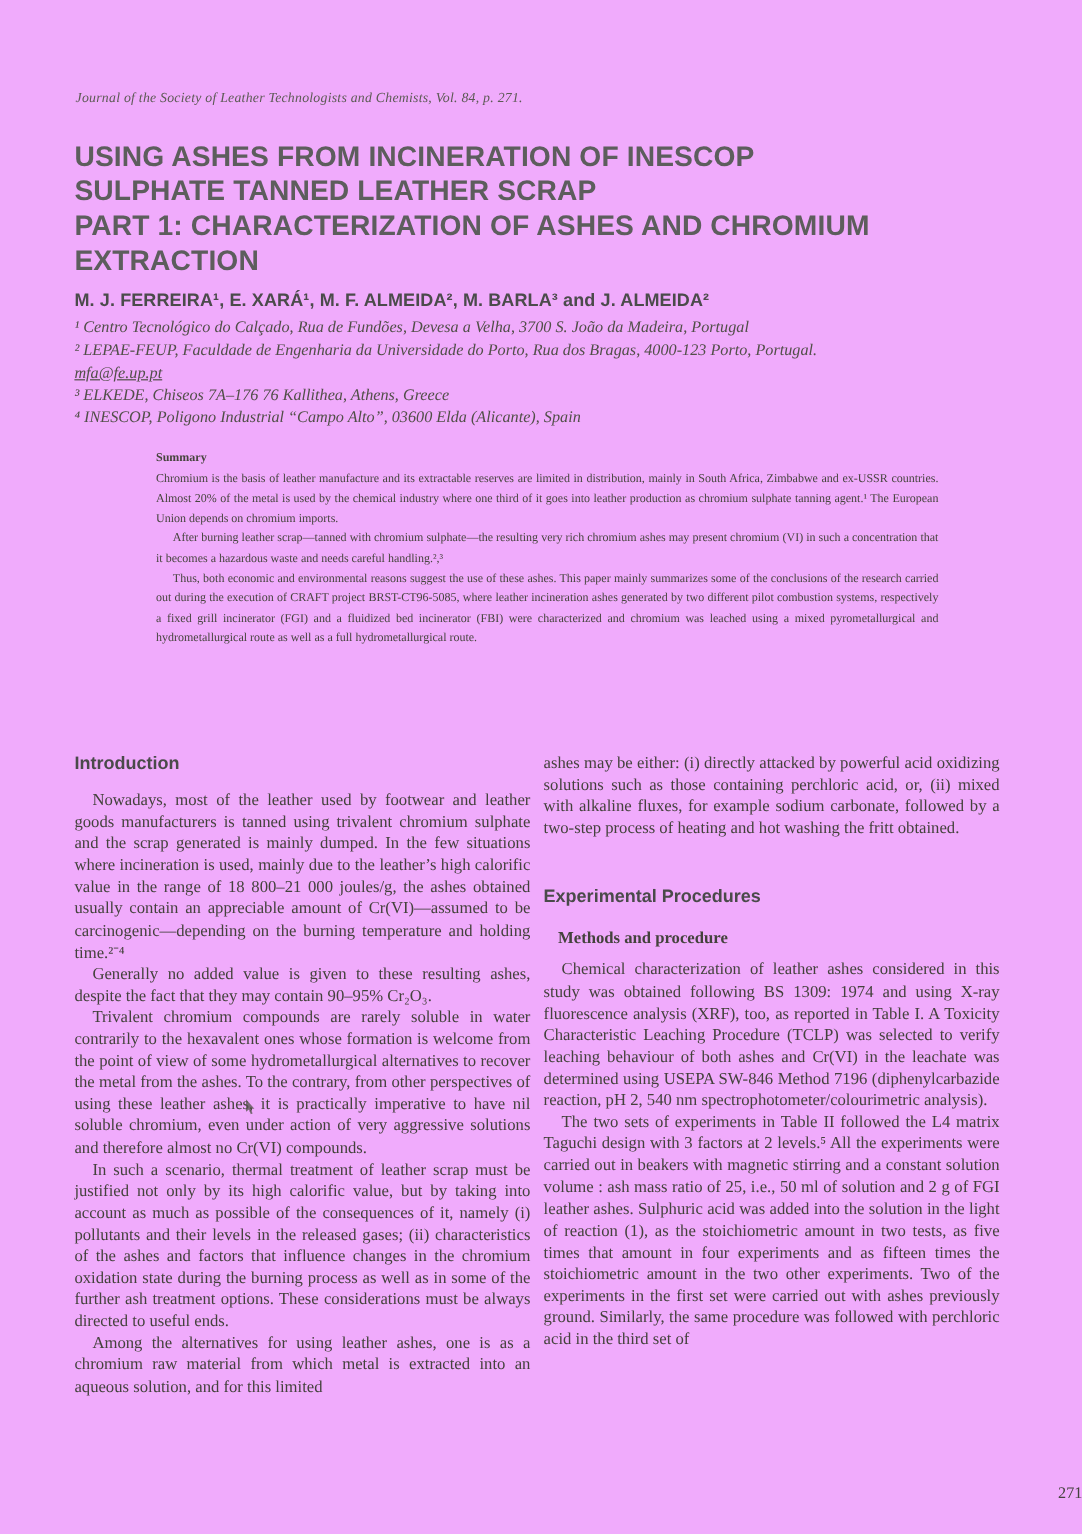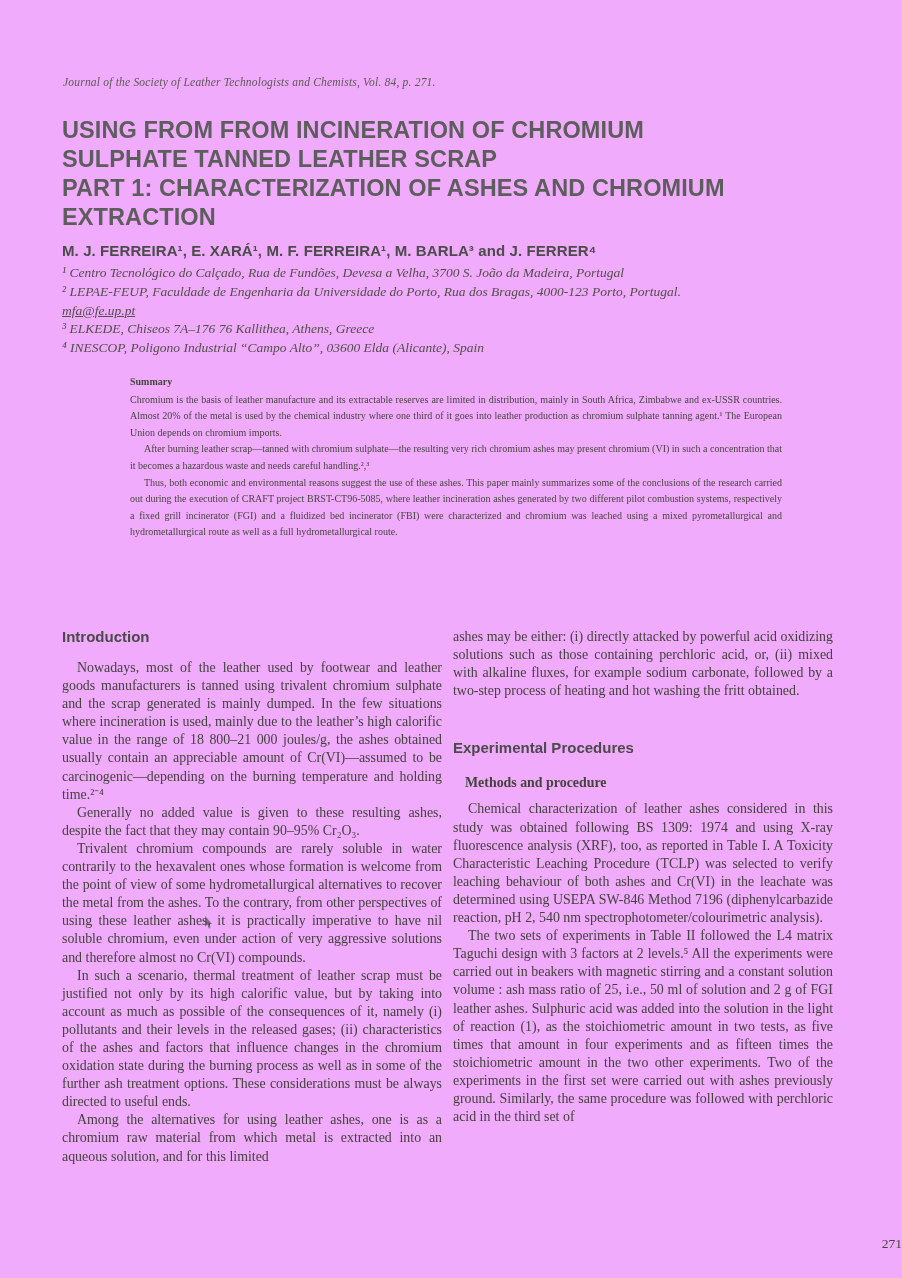--- a/index.html
+++ b/index.html
@@ -61,27 +61,27 @@
   }
 </style>
 </head>
 <body>
 
 <div class="page">
 
   <div class="journal-line">Journal of the Society of Leather Technologists and Chemists, Vol. 84, p. 271.</div>
 
   <div class="title">
-    <div>USING FROM FROM INCINERATION OF CHROMIUM</div>
+    <div>USING ASHES FROM INCINERATION OF INESCOP</div>
     <div>SULPHATE TANNED LEATHER SCRAP</div>
     <div>PART 1: CHARACTERIZATION OF ASHES AND CHROMIUM</div>
     <div>EXTRACTION</div>
   </div>
 
-  <div class="authors">M. J. FERREIRA¹, E. XARÁ¹, M. F. FERREIRA¹, M. BARLA³ and J. FERRER⁴</div>
+  <div class="authors">M. J. FERREIRA¹, E. XARÁ¹, M. F. ALMEIDA², M. BARLA³ and J. ALMEIDA²</div>
 
   <div class="affiliations">
     <div>¹ Centro Tecnológico do Calçado, Rua de Fundões, Devesa a Velha, 3700 S. João da Madeira, Portugal</div>
     <div>
       <span>² LEPAE-FEUP, Faculdade de Engenharia da Universidade do Porto, Rua dos Bragas, 4000-123 Porto, Portugal.</span>
     </div>
     <div>
       <span class="affil-email">mfa@fe.up.pt</span>
     </div>
     <div>³ ELKEDE, Chiseos 7A–176 76 Kallithea, Athens, Greece</div>

